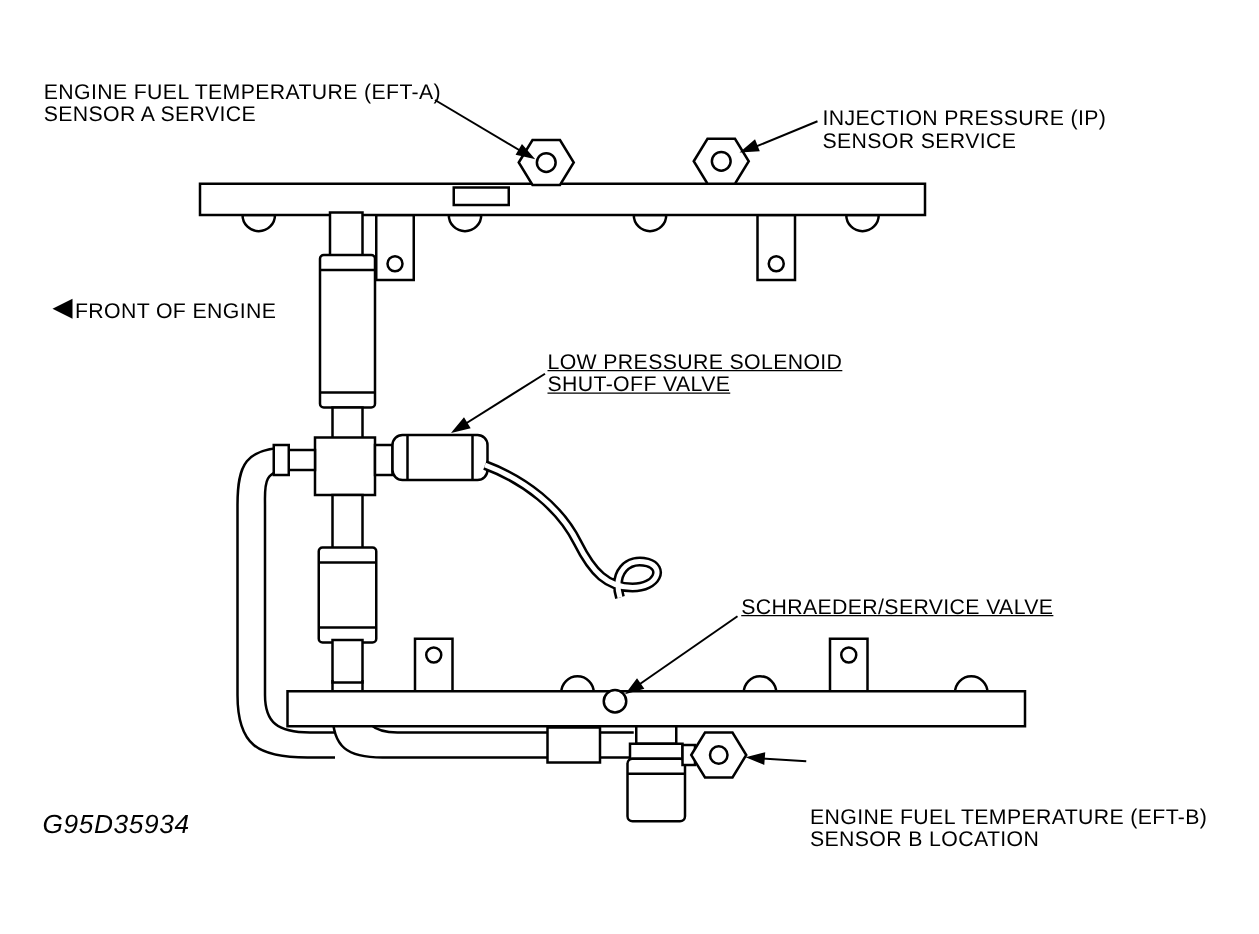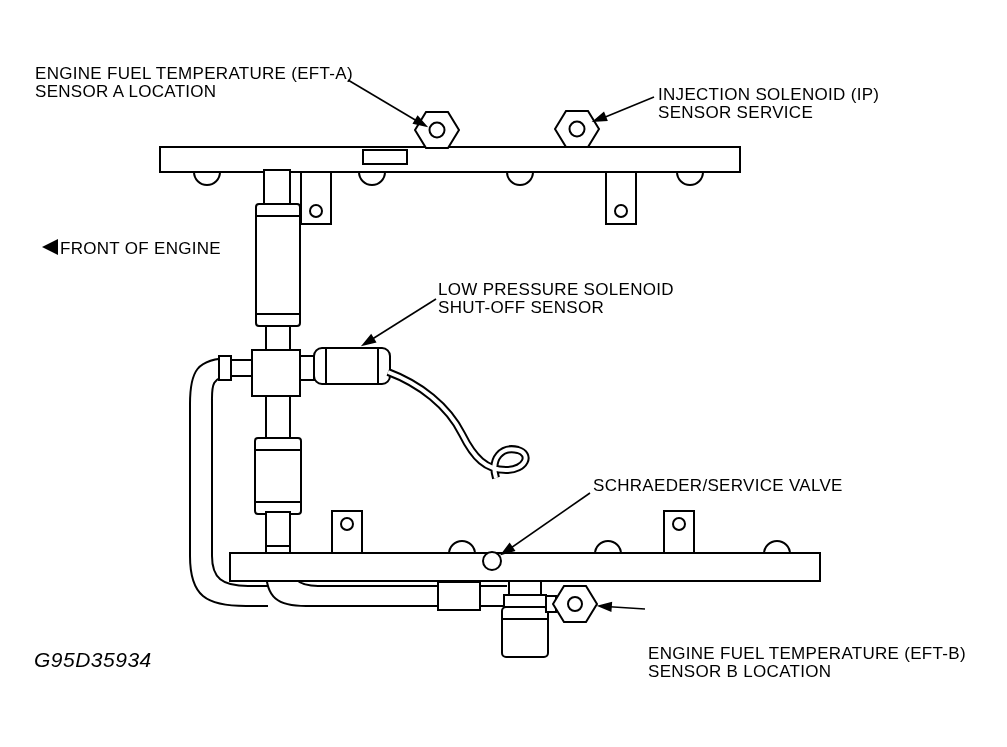--- a/index.html
+++ b/index.html
@@ -146,38 +146,38 @@
         <line x1="645" y1="609" x2="602" y2="606.3"></line>
         <polygon points="599,606 611.3,602.8 610.7,610.8"></polygon>
       </g>
 
       <polygon points="42,247 58,239 58,255" fill="#000000" stroke="none"></polygon>
     </g>
   </svg>
 
   <div class="callout" style="left:35px;top:65px;">
     <span>ENGINE FUEL TEMPERATURE (EFT-A)</span>
-    <span>SENSOR A LOCATION</span>
+    <span>SENSOR A SERVICE</span>
   </div>
 
   <div class="callout" style="left:658px;top:86px;">
-    <span>INJECTION SOLENOID (IP)</span>
+    <span>INJECTION PRESSURE (IP)</span>
     <span>SENSOR SERVICE</span>
   </div>
 
   <div class="front-label">
     <span>FRONT OF ENGINE</span>
   </div>
 
-  <div class="callout" style="left:438px;top:281px;">
+  <div class="callout" style="left:438px;top:281px;text-decoration:underline;">
     <span>LOW PRESSURE SOLENOID</span>
-    <span>SHUT-OFF SENSOR</span>
+    <span>SHUT-OFF VALVE</span>
   </div>
 
-  <div class="callout" style="left:593px;top:477px;">
+  <div class="callout" style="left:593px;top:477px;text-decoration:underline;">
     <span>SCHRAEDER/SERVICE VALVE</span>
   </div>
 
   <div class="callout" style="left:648px;top:598px;margin-top:47px;">
     <span>ENGINE FUEL TEMPERATURE (EFT-B)</span>
     <span>SENSOR B LOCATION</span>
   </div>
 
   <div class="fig-id">G95D35934</div>
 

